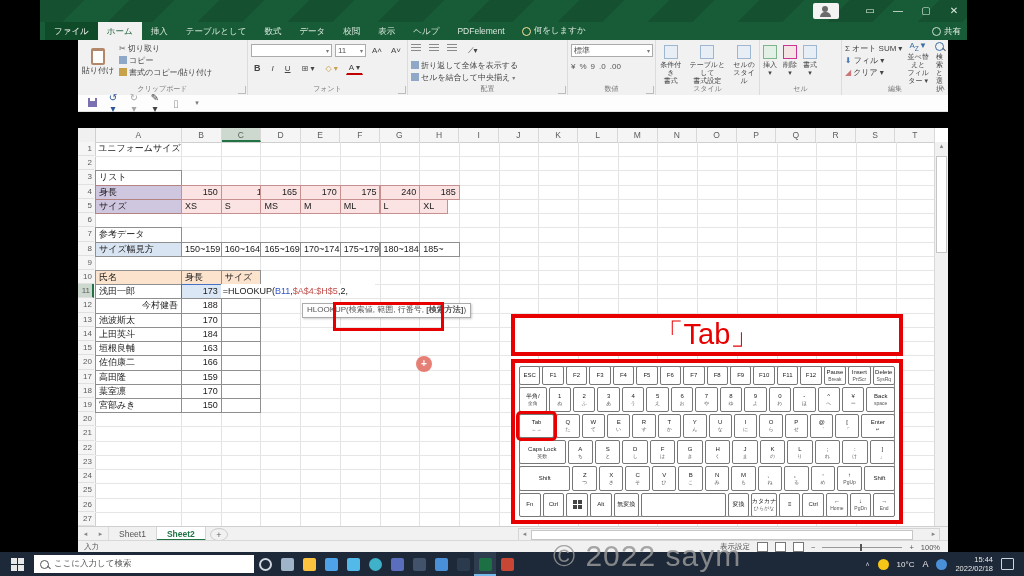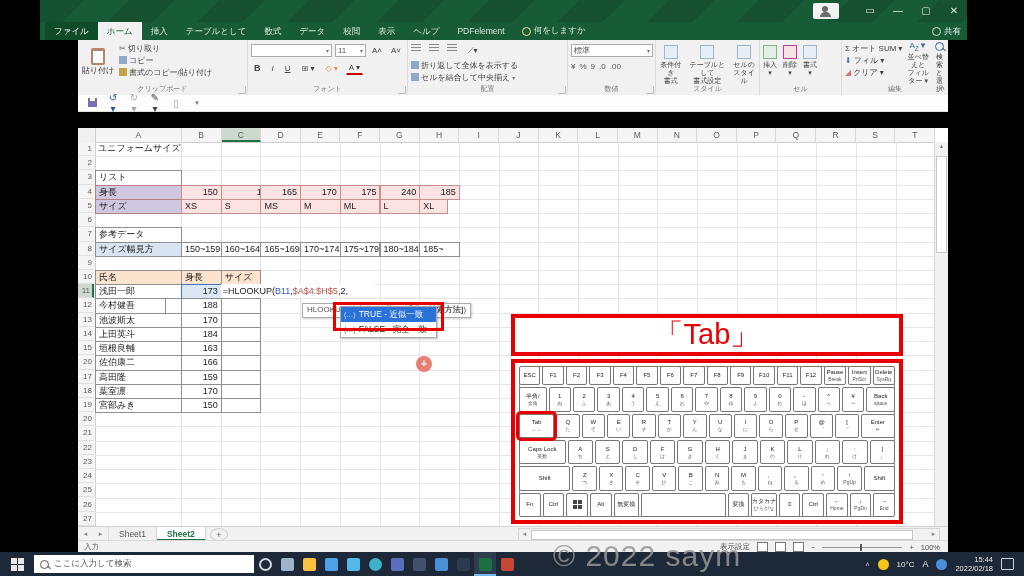--- a/index.html
+++ b/index.html
@@ -442,21 +442,21 @@
         <div class="cell c-boxed" style="left: 205.1px; top: 99.54px; width: 40.7px; height: 15.22px;">170~174</div>
         <div class="cell c-boxed" style="left: 244.8px; top: 99.54px; width: 40.7px; height: 15.22px;">175~179</div>
         <div class="cell c-boxed" style="left: 284.5px; top: 99.54px; width: 40.7px; height: 15.22px;">180~184</div>
         <div class="cell c-boxed" style="left: 324.2px; top: 99.54px; width: 40.7px; height: 15.22px;">185~</div>
         <div class="cell c-peach" style="left: 0px; top: 127.98px; width: 87px; height: 15.22px;">氏名</div>
         <div class="cell c-peach" style="left: 86px; top: 127.98px; width: 40.7px; height: 15.22px;">身長</div>
         <div class="cell c-peach" style="left: 125.7px; top: 127.98px; width: 40.7px; height: 15.22px;">サイズ</div>
         <div class="cell c-boxed" style="left: 0px; top: 142.2px; width: 87px; height: 15.22px;">浅田一郎</div>
         <div class="cell c-ref" style="left: 86px; top: 142.2px; width: 40.7px; height: 15.22px;">173</div>
         <div class="cell c-boxed" style="left: 125.7px; top: 142.2px; width: 40.7px; height: 15.22px;"></div>
-        <div class="cell c-boxed" style="left: 0px; top: 156.42px; width: 71px; height: 15.22px;">今村健吾</div>
+        <div class="cell c-boxed" style="left: 0px; top: 156.42px; width: 87px; height: 15.22px; text-align: right;">今村健吾</div>
         <div class="cell c-boxedn" style="left: 86px; top: 156.42px; width: 40.7px; height: 15.22px;">188</div>
         <div class="cell c-boxed" style="left: 125.7px; top: 156.42px; width: 40.7px; height: 15.22px;"></div>
         <div class="cell c-boxed" style="left: 0px; top: 170.64px; width: 87px; height: 15.22px;">池波斯太</div>
         <div class="cell c-boxedn" style="left: 86px; top: 170.64px; width: 40.7px; height: 15.22px;">170</div>
         <div class="cell c-boxed" style="left: 125.7px; top: 170.64px; width: 40.7px; height: 15.22px;"></div>
         <div class="cell c-boxed" style="left: 0px; top: 184.86px; width: 87px; height: 15.22px;">上田英斗</div>
         <div class="cell c-boxedn" style="left: 86px; top: 184.86px; width: 40.7px; height: 15.22px;">184</div>
         <div class="cell c-boxed" style="left: 125.7px; top: 184.86px; width: 40.7px; height: 15.22px;"></div>
         <div class="cell c-boxed" style="left: 0px; top: 199.08px; width: 87px; height: 15.22px;">垣根良輔</div>
         <div class="cell c-boxedn" style="left: 86px; top: 199.08px; width: 40.7px; height: 15.22px;">163</div>
@@ -475,30 +475,20 @@
         <div class="cell c-boxed" style="left: 125.7px; top: 255.96px; width: 40.7px; height: 15.22px;"></div>
         <div id="formula-cell" style="left: 125.7px; top: 142.2px; width: 152px; height: 14.22px;"><span style="color: rgb(26, 26, 26);">=HLOOKUP(</span><span style="color: rgb(51, 85, 200);">B11</span><span style="color: rgb(26, 26, 26);">,</span><span style="color: rgb(192, 80, 77);">$A$4:$H$5</span><span style="color: rgb(26, 26, 26);">,2,</span></div>
       </div>
     <div id="vscroll">▴<div id="vthumb"></div></div>
   </div>
 
   <div id="fn-hint" class="abs">
     <span>HLOOKUP(検索値, 範囲, 行番号, </span><b>[検索方法]</b><span>)</span>
   </div>
 
-  <div id="dd" class="abs">
-      <div class="dd-item sel">
-        <span class="dd-ico">(…)</span>
-        <span>TRUE - 近似一致</span>
-      </div>
-      <div class="dd-item">
-        <span class="dd-ico">(…)</span>
-        <span>FALSE - 完全一致</span>
-      </div>
-    </div>
   <div id="dd-redbox" class="abs"></div>
 
   <div id="cursor" class="abs">+</div>
 
   <div id="tab-label-box" class="abs">
     <span>「Tab」</span>
   </div>
   <div id="kb-box" class="abs">
     <div id="kb-inner"></div>
     <div id="kb-keys">

